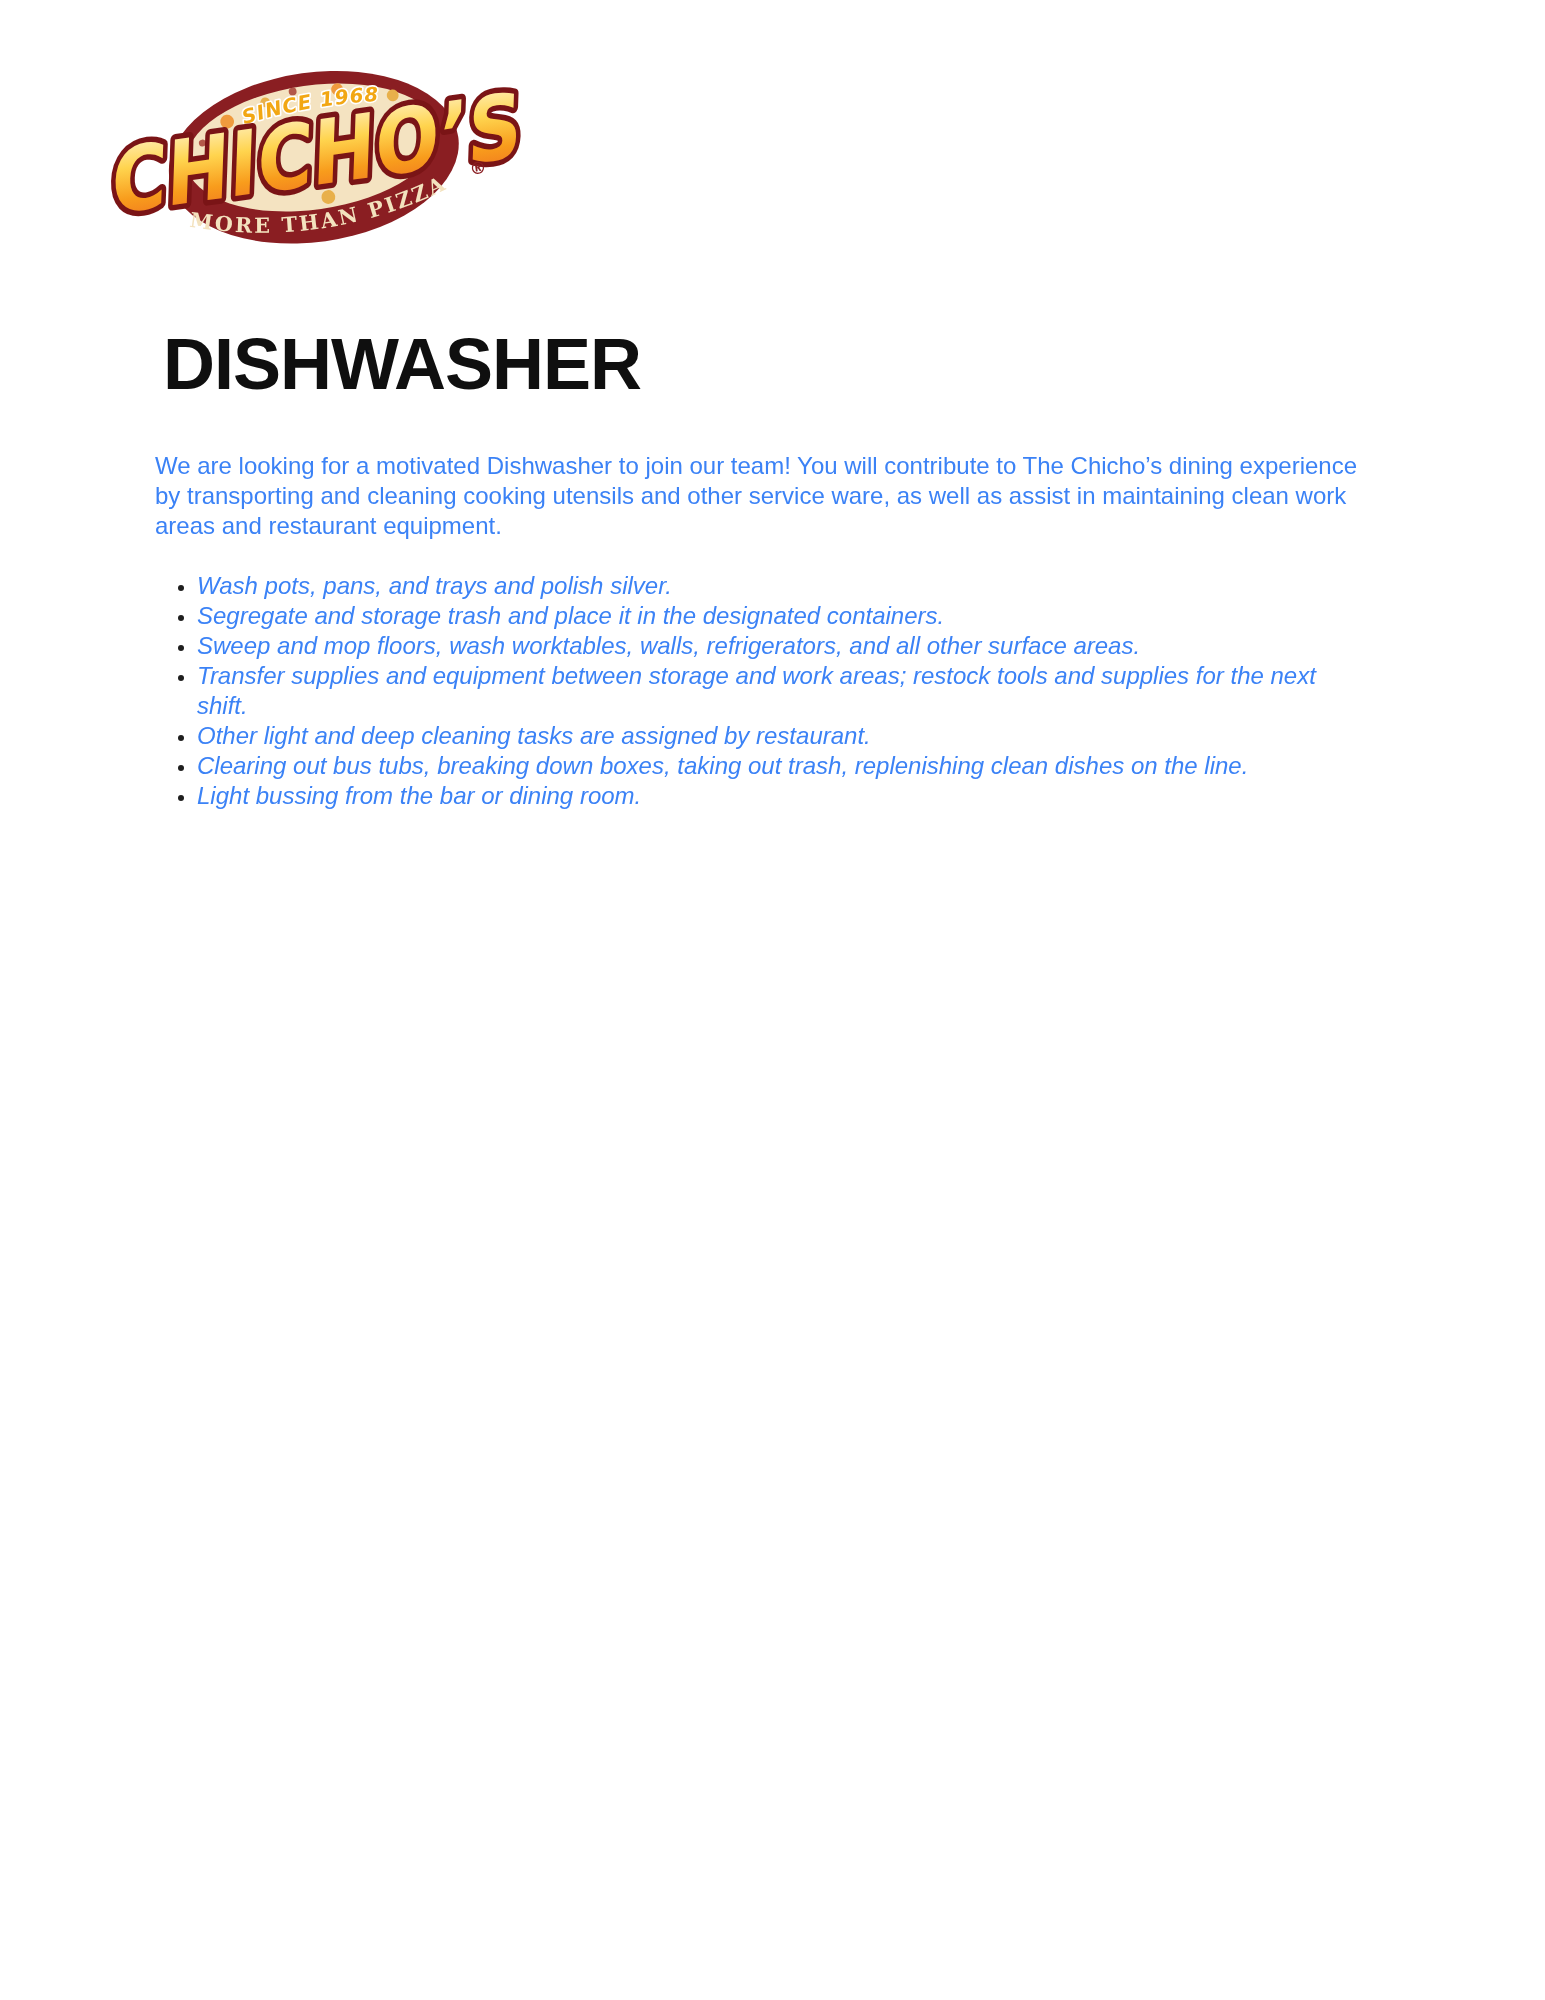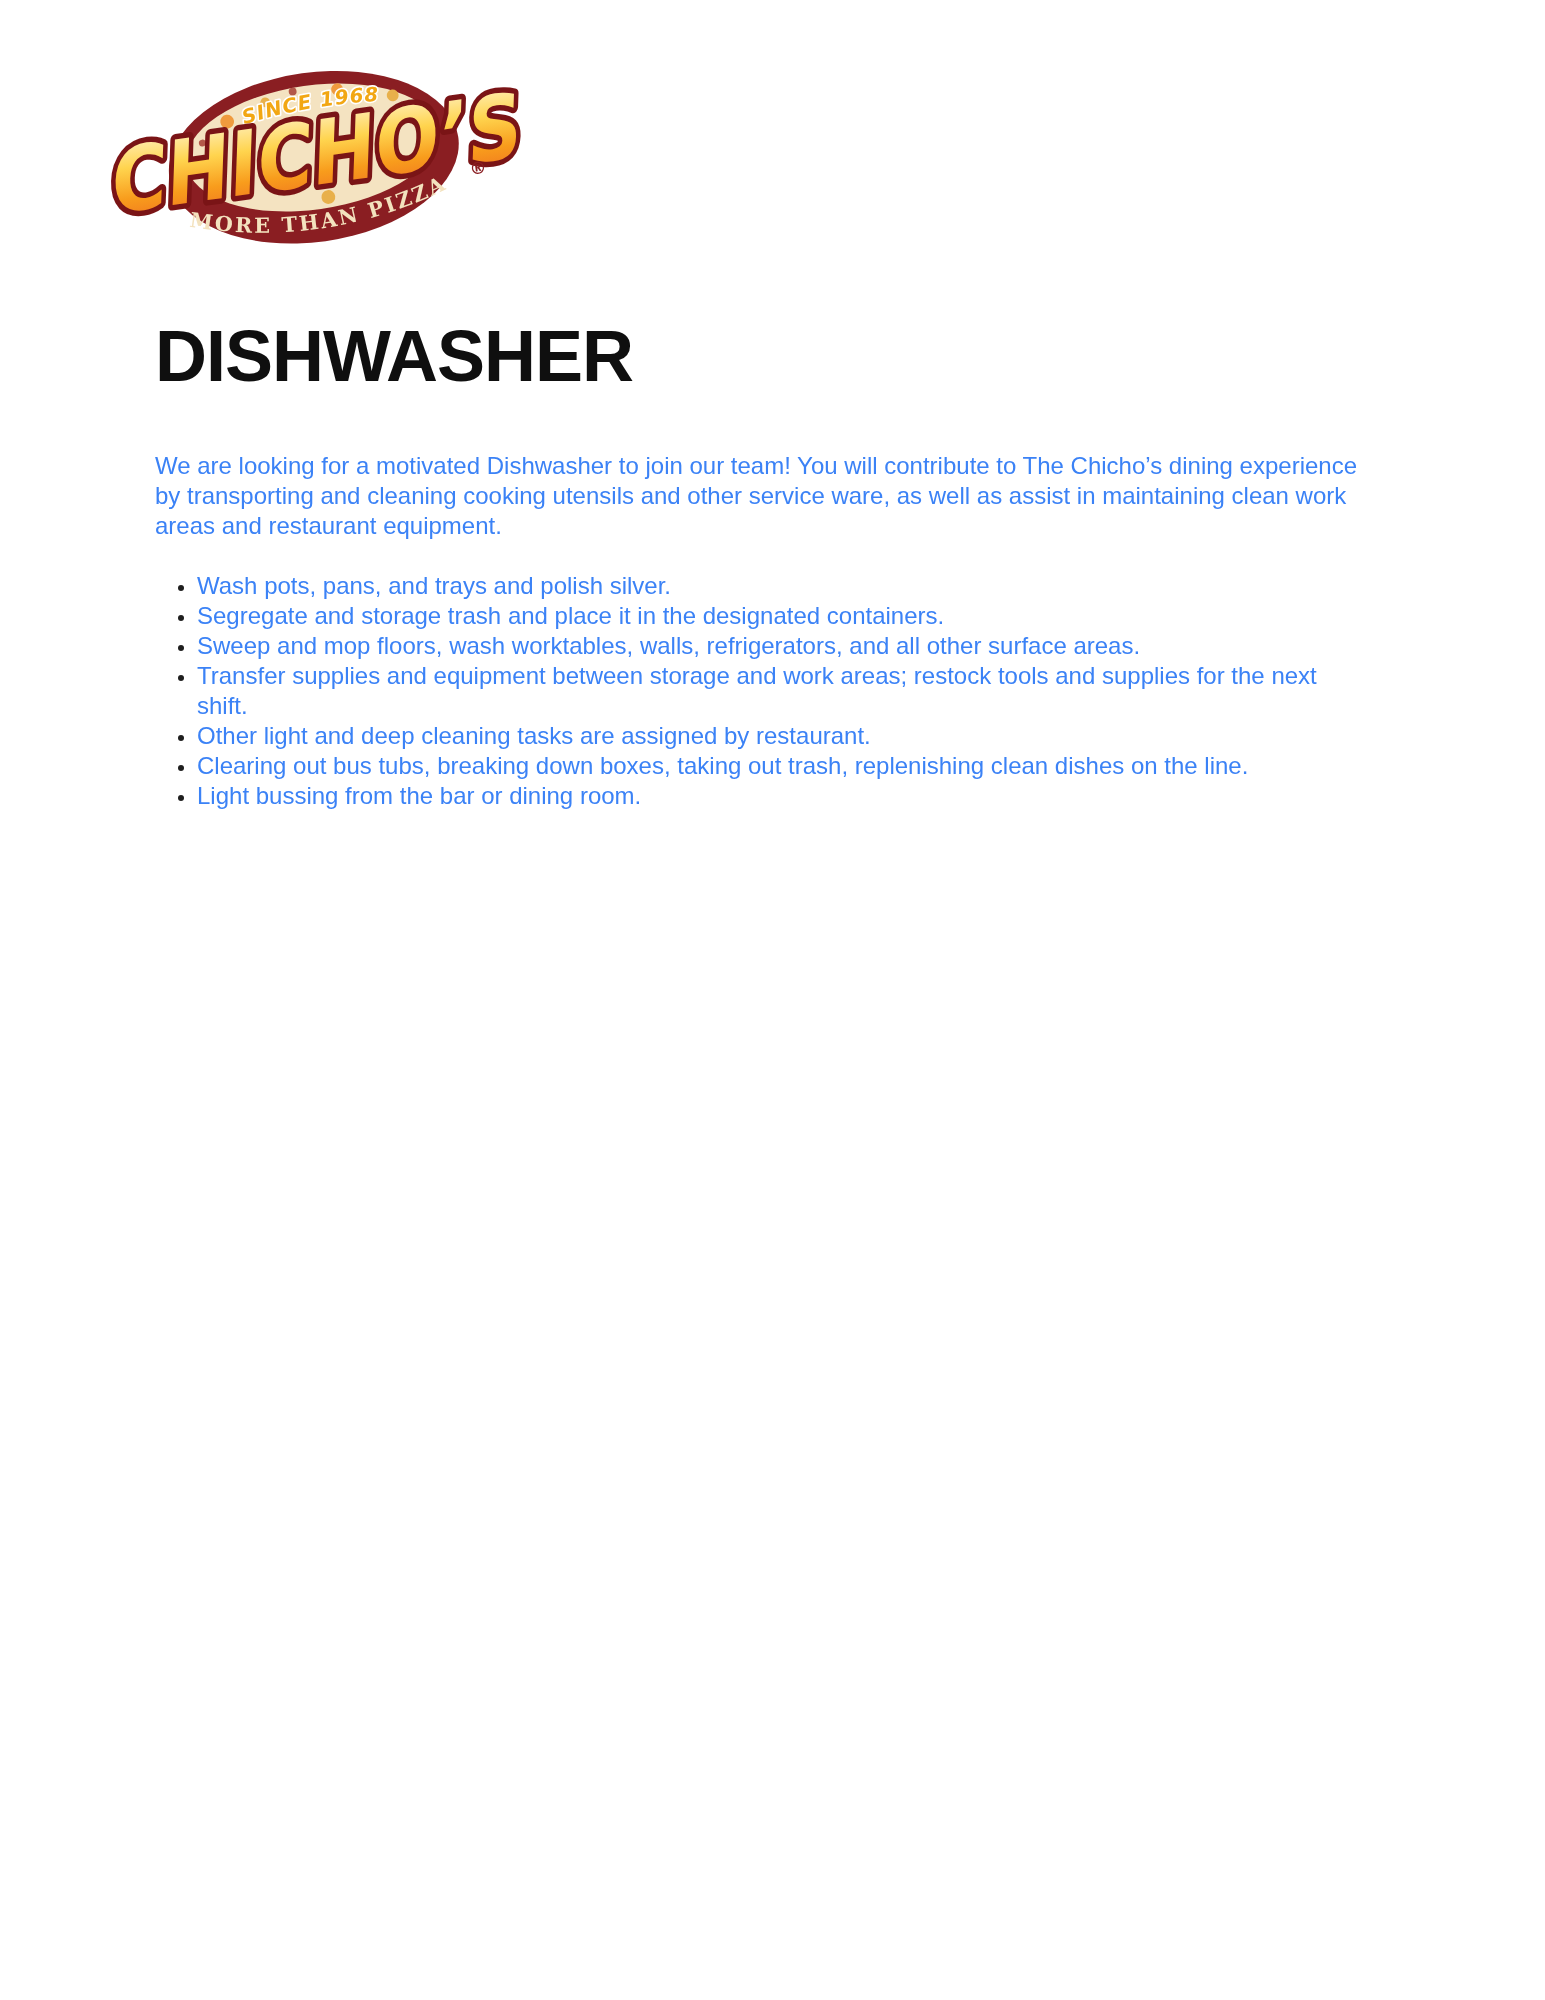--- a/index.html
+++ b/index.html
@@ -45,21 +45,21 @@
     font-weight: bold;
     letter-spacing: 2.5px;
   }
   .regmark { font-family: "DejaVu Sans", sans-serif; font-weight: bold; }
 
   
   .job-title {
     position: absolute;
     left: 155px;
     top: 320px;
-    margin: 0;
+    margin: 8px;
     font-size: 72px;
     line-height: 1;
     font-weight: 700;
     letter-spacing: -1px;
     color: #0f0f0f;
     font-family: "Liberation Sans", sans-serif;
   }
 
   
   .body-copy {
@@ -71,20 +71,21 @@
     line-height: 30px;
     color: #3b82f6;
   }
   .body-copy p { margin: 0 0 30px 0; max-width: 1210px; }
   .section-heading { margin: 0; font-weight: 400; }
   .body-copy ul {
     margin: 0 0 30px 0;
     padding: 0 0 0 42px;
     max-width: 1155px;
     list-style: disc outside;
+    font-style: italic;
   }
   .body-copy li { line-height: 30px; }
   .body-copy li::marker { color: #1e1e1e; font-size: 20px; }
 </style>
 </head>
 <body>
 
 <div class="page">
 
   <div class="logo-wrap">

